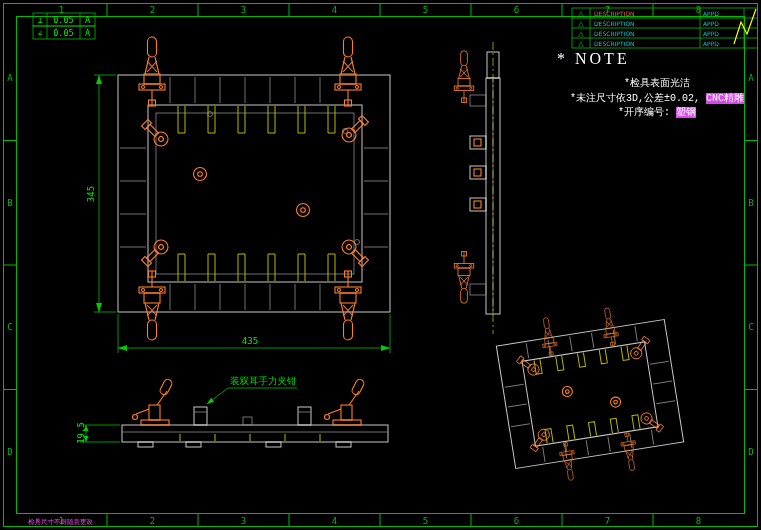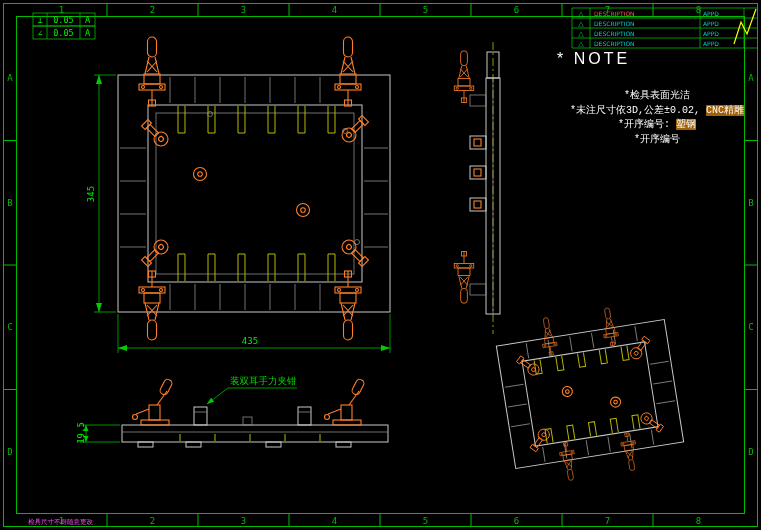--- a/index.html
+++ b/index.html
@@ -22,25 +22,25 @@
   .dim-text{fill:#00ee00;font:9px "DejaVu Sans Mono",monospace;}
   .grid-label{fill:#00bb00;font:9px "DejaVu Sans Mono",monospace;}
   .gdt-text{fill:#00ee00;font:8.5px "DejaVu Sans Mono",monospace;}
   .tb-text{fill:#00cccc;font:6px "DejaVu Sans",sans-serif;}
   .tb-red{fill:#ff5555;}
   .tb-mark{fill:#00cc44;font:7px "DejaVu Sans",sans-serif;}
   .leader-text{fill:#00dd00;font:9.5px "DejaVu Sans",sans-serif;}
   .footer-text{fill:#ff44ff;font:6.5px "DejaVu Sans",sans-serif;}
   
   .note{position:absolute;left:557px;top:50px;width:200px;color:#fff;}
-  .note-title{font-size:16px;letter-spacing:3px;margin-bottom:21px;
-              font-family:Liberation Sans, sans-serif;}
+  .note-title{font-size:16px;letter-spacing:3px;margin-bottom:9px;
+              font-family:Liberation Serif, serif;}
   .note-line{font-size:10px;line-height:14.5px;white-space:nowrap;
              font-family:Liberation Mono, monospace;text-align:center;}
-  .hl{background:#a16207;color:#fff;}
+  .hl{background:#d946ef;color:#fff;}
 </style>
 </head>
 <body>
 
 <div class="page">
 
 <svg width="761" height="530" viewBox="0 0 761 530">
   <defs>
 
     <g id="clampup" class="clamp">
@@ -248,16 +248,15 @@
   </g>
 
   <text class="footer-text" x="28" y="524">检具尺寸不得随意更改</text>
 </svg>
 
 <div class="note">
   <div class="note-title">* NOTE</div>
   <div class="note-line"><span>*检具表面光洁</span><span class="hl"></span></div>
   <div class="note-line"><span>*未注尺寸依3D,公差±0.02, </span><span class="hl">CNC精雕</span></div>
   <div class="note-line"><span>*开序编号: </span><span class="hl">塑钢</span></div>
-  <div class="note-line"><span>*开序编号</span><span class="hl"></span></div>
 </div>
 
 </div>
 
 </body></html>

